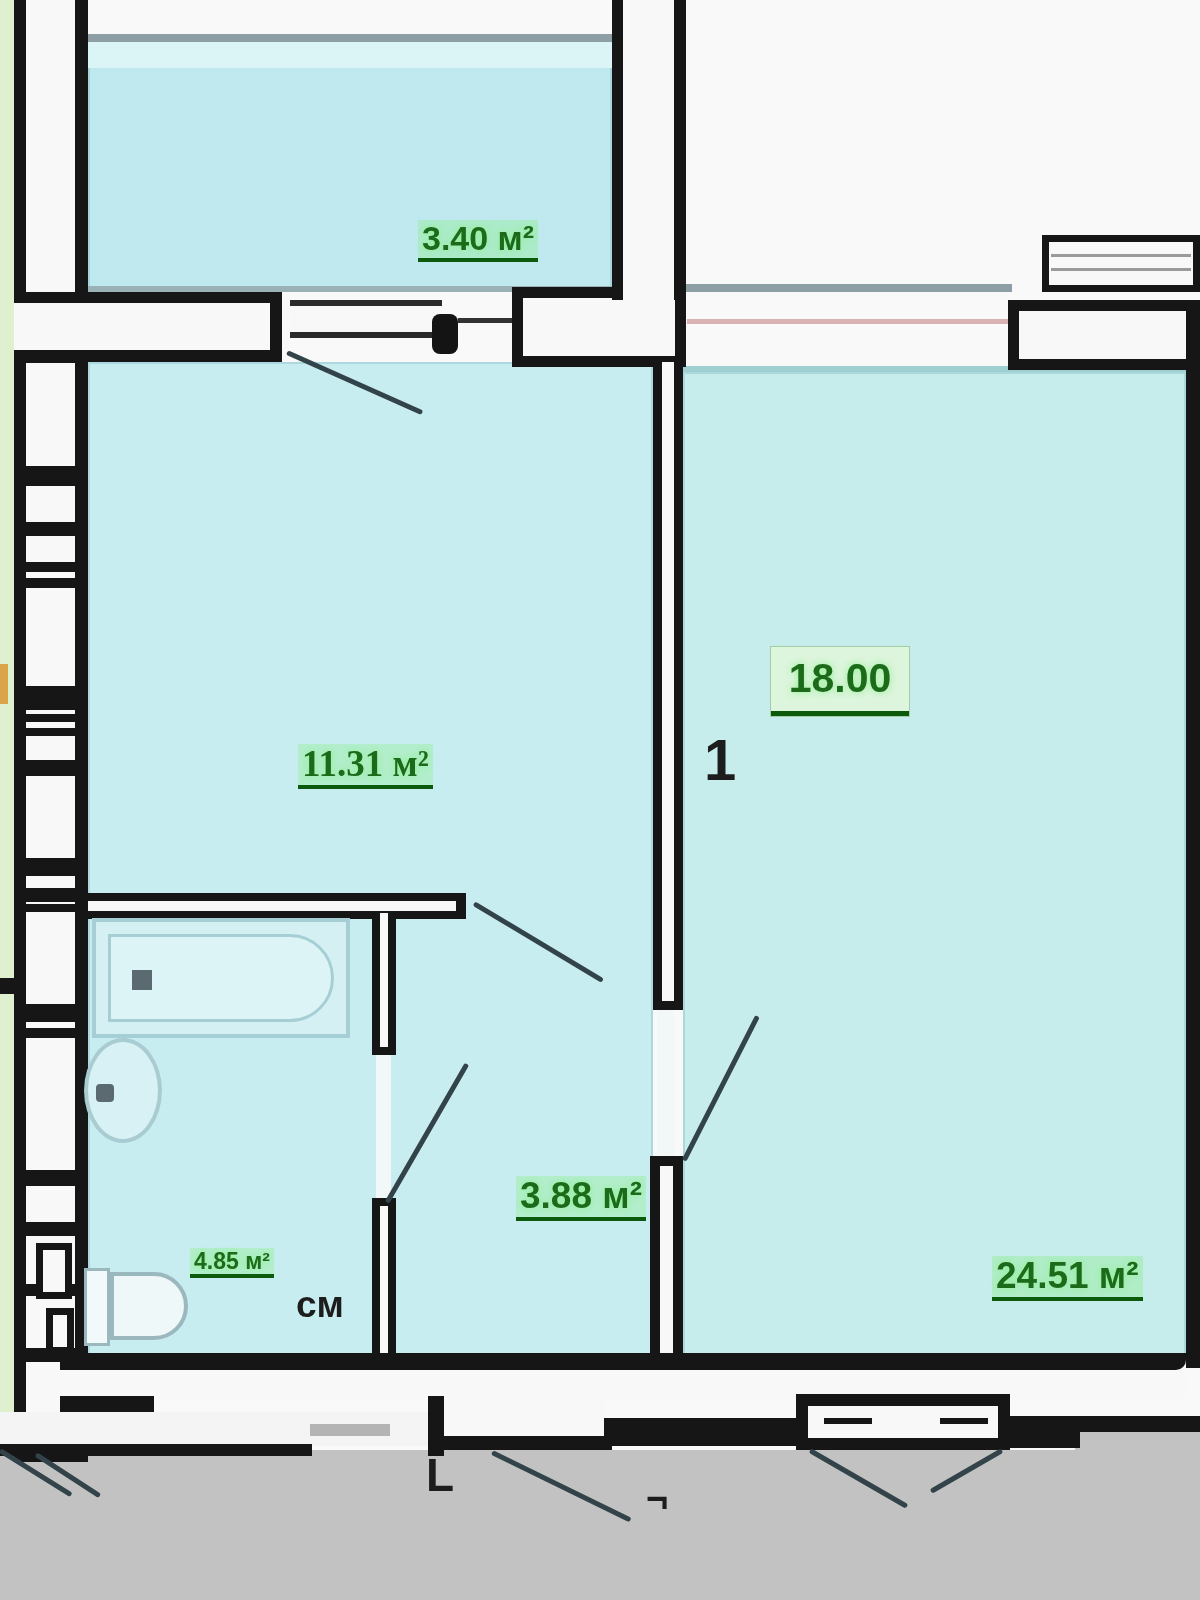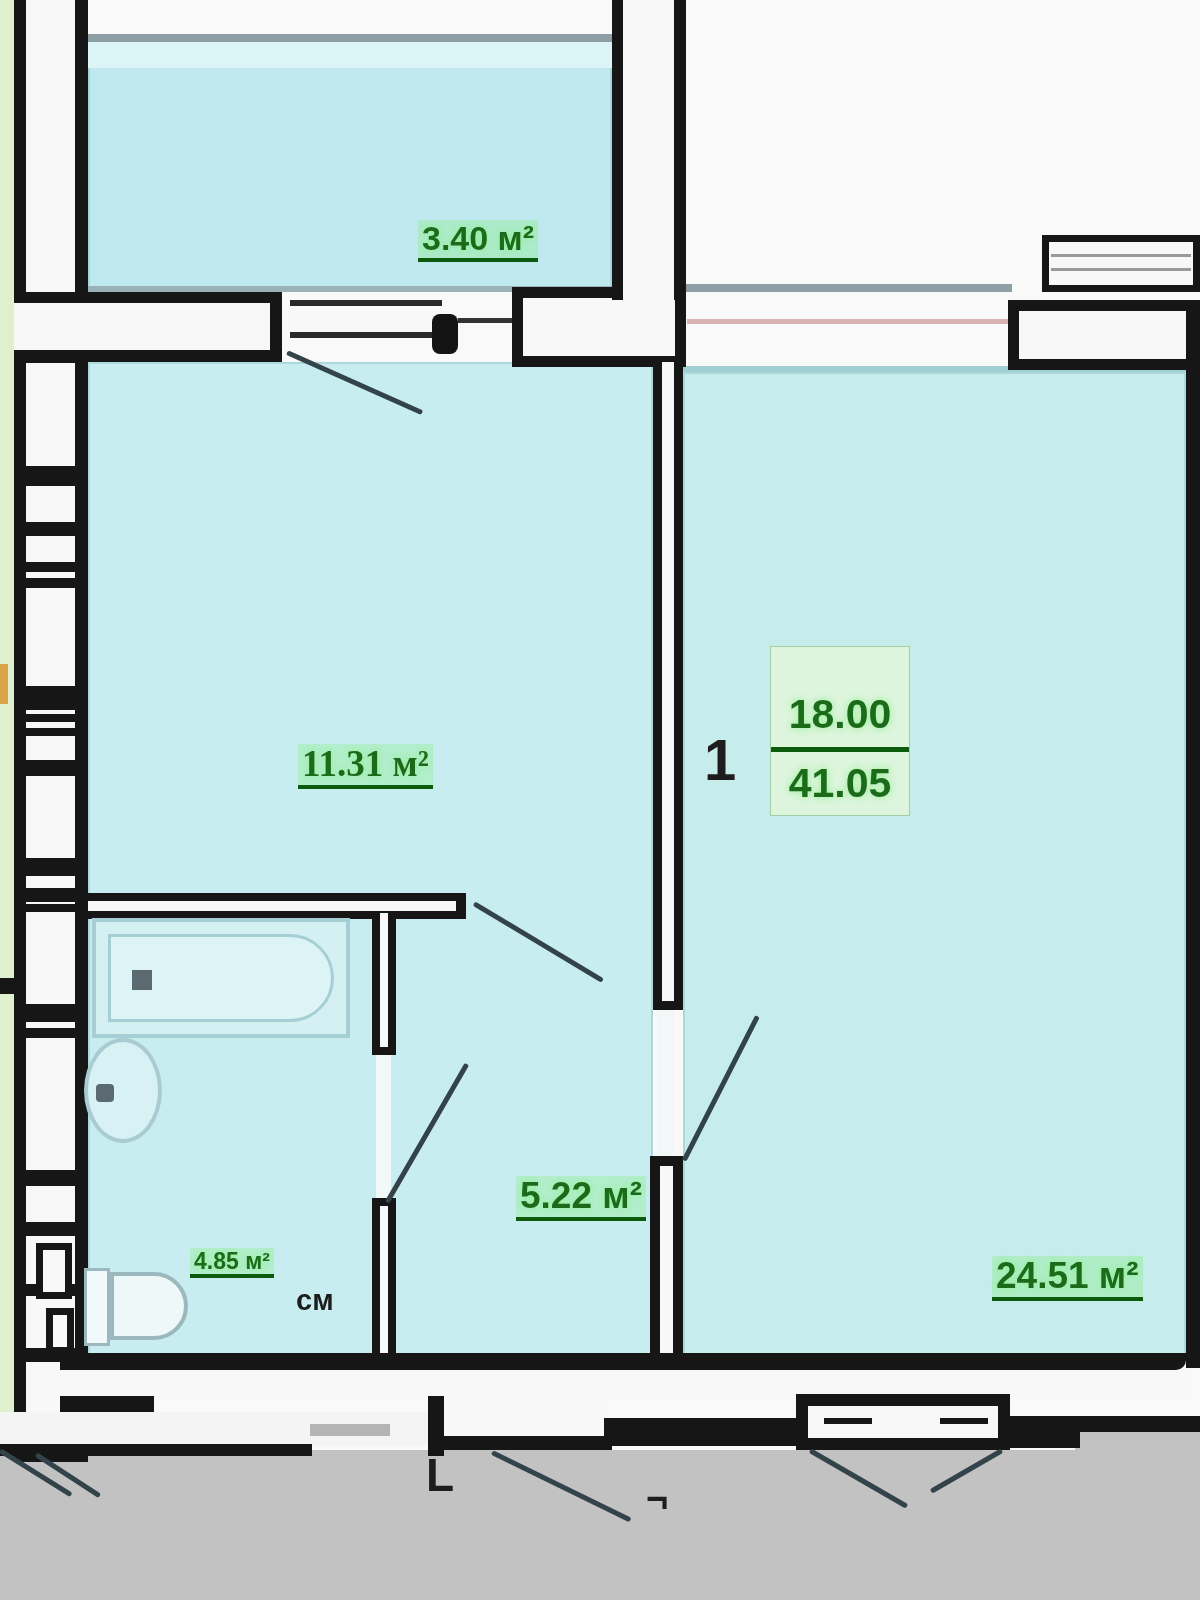--- a/index.html
+++ b/index.html
@@ -12,21 +12,21 @@
   .seg{position:absolute;left:0;right:0;background:#161616;}
   .dg{position:absolute;height:5px;background:#33434a;transform-origin:0 50%;border-radius:3px;}
   .glabel{position:absolute;font-weight:700;color:#1b6b1b;white-space:nowrap;line-height:1.05;
           background:rgba(141,240,141,.38);border-bottom:4px solid #0c5a0c;padding:1px 4px;
           text-shadow:0 0 7px rgba(141,240,141,.95);}
   .fixture{position:absolute;box-sizing:border-box;}
   .infobox{position:absolute;left:770px;top:646px;width:138px;background:#dcf5dc;
            border:1px solid #a3cda3;text-align:center;}
   .inforow{font-weight:700;font-size:41px;color:#1b6b1b;line-height:1.55;
            text-shadow:0 0 7px rgba(141,240,141,.95);}
-  .inforow.ul{border-bottom:5px solid #0c5a0c;margin-top:36px;}
+  .inforow.ul{border-bottom:5px solid #0c5a0c;}
   .mark{position:absolute;color:#1d1d1d;font-weight:700;}
 </style>
 </head>
 <body>
 
 <div class="plan">
 
   <div class="abs" style="left:0;top:1450px;width:1200px;height:150px;background:#c2c2c2;"></div>
   <div class="abs" style="left:1075px;top:1430px;width:125px;height:30px;background:#c2c2c2;"></div>
   <div class="abs" style="left:0;top:0;width:16px;height:1455px;background:#dff0cf;"></div>
@@ -131,25 +131,24 @@
   <div class="dg" style="left:1002px;top:1448px;width:82px;transform:rotate(150deg);"></div>
   <div class="dg" style="left:0;top:1448px;width:84px;transform:rotate(32deg);"></div>
   <div class="dg" style="left:36px;top:1452px;width:76px;transform:rotate(33deg);"></div>
   <div class="dg" style="left:492px;top:1450px;width:154px;transform:rotate(26deg);"></div>
 
   <div class="mark" style="left:426px;top:1448px;font-size:46px;">L</div>
   <div class="mark" style="left:646px;top:1478px;font-size:38px;">¬</div>
 
   <div class="glabel" style="left:418px;top:220px;font-size:34px;">3.40 м²</div>
   <div class="glabel" style="left:298px;top:744px;font-size:37px;font-family:Liberation Serif, serif;">11.31 м²</div>
-  <div class="glabel" style="left:516px;top:1176px;font-size:37px;">5.22 м²</div>
+  <div class="glabel" style="left:516px;top:1176px;font-size:37px;">3.88 м²</div>
   <div class="glabel" style="left:190px;top:1248px;font-size:23px;">4.85 м²</div>
   <div class="glabel" style="left:992px;top:1256px;font-size:37px;">24.51 м²</div>
 
-  <div class="mark" style="left:296px;top:1284px;font-size:29px;">см</div>
+  <div class="mark" style="left:296px;top:1284px;font-size:37px;">см</div>
 
   <div class="mark" style="left:704px;top:726px;font-size:58px;">1</div>
   <div class="infobox">
     <div class="inforow ul">18.00</div>
-    <div class="inforow">41.05</div>
   </div>
 
 </div>
 
 </body></html>

